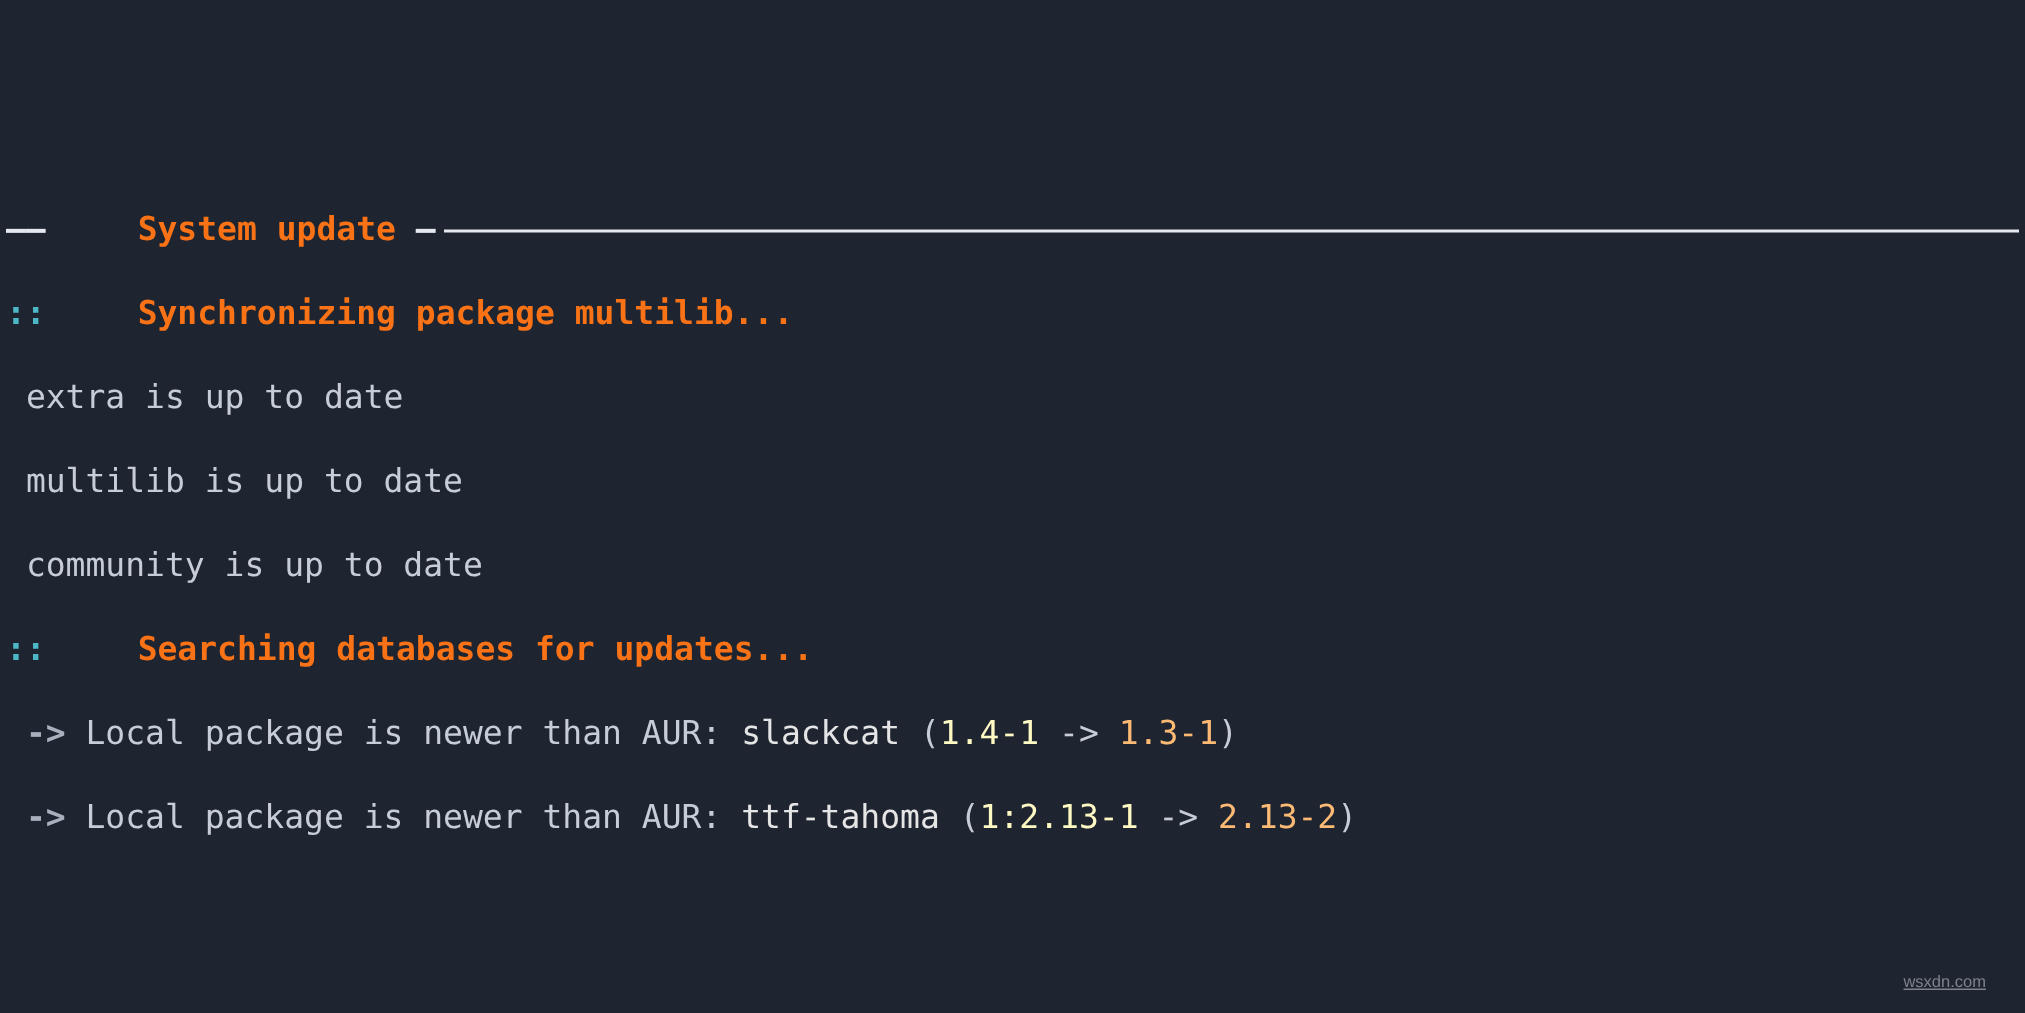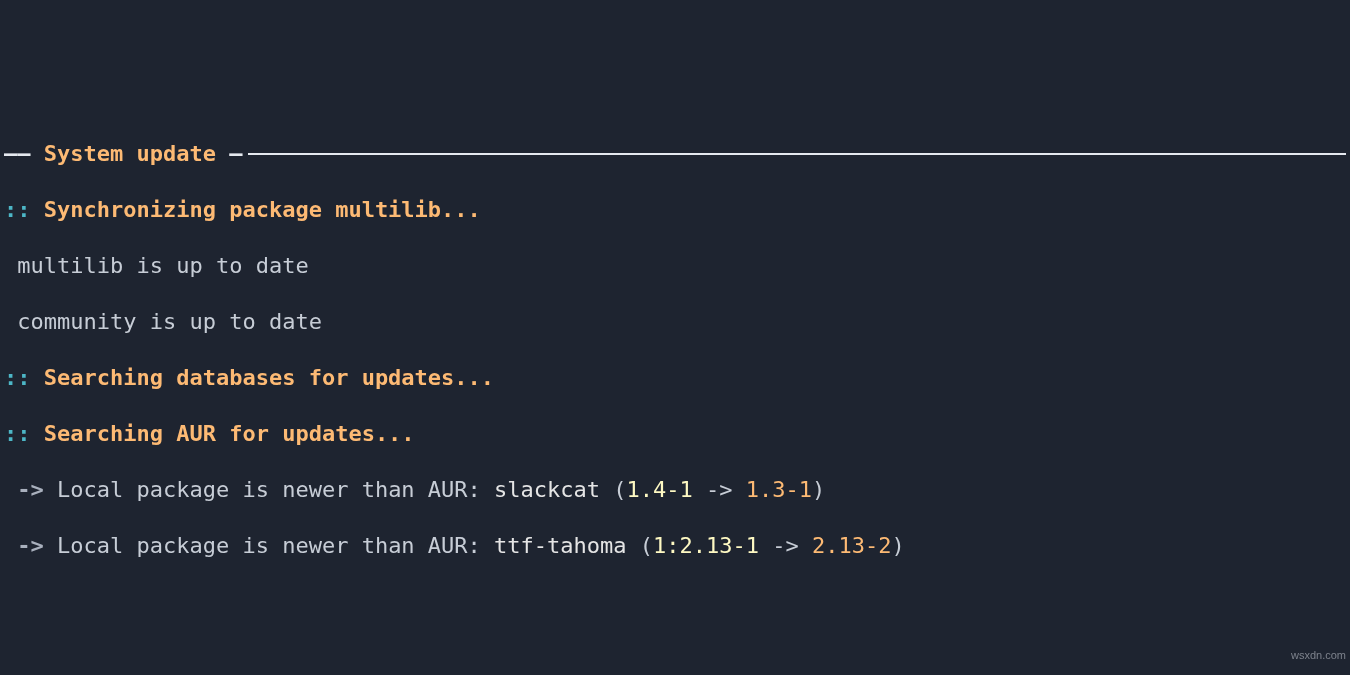--- a/index.html
+++ b/index.html
@@ -7,53 +7,53 @@
     width:1350px;height:675px;
     background:#1e2430;
     font-family:"DejaVu Sans Mono","Liberation Mono","Menlo",monospace;
     font-size:22px;
     line-height:28px;
     color:#c7cdd6;
     overflow:hidden;
     white-space:pre;
   }
   .term{padding:0 4px 0 4px;}
-  .bold{font-weight:700;color:#fdba74;}
+  .bold{font-weight:700;color:#f97316;margin-left:48px;}
   .dblcolon{color:#4db7c7;font-weight:700;}
   .arrow{color:#a9b0bd;font-weight:700;}
   .pkg{color:#e5e5e5;}
   .red{color:#fef9c3;}
   .green{color:#fdba74;}
   .paren{color:#c7cdd6;}
   .line{display:block;}
   .rule{
     display:flex;align-items:center;gap:0;
     color:#e5e9ef;font-weight:700;
   }
   .rule .dash{color:#e5e9ef;}
   .rule .bar{
     flex:1;border-top:2px solid #e5e9ef;margin-left:6px;
   }
   .watermark{
-    position:absolute;right:4px;bottom:6px;
-    font-family:sans-serif;font-size:11px;color:#7d828c;
+    position:absolute;right:26px;bottom:6px;
+    font-family:sans-serif;font-size:11px;color:#7d828c;text-decoration:underline;
   }
 </style>
 </head>
 <body>
 
 
 
 <div class="term">
 <span class="line rule"><span class="dash">—— </span><span class="bold">System update</span><span class="dash"> —</span><span class="bar"></span></span>
 <span class="line"><span class="dblcolon">:: </span><span class="bold">Synchronizing package multilib...</span></span>
+<span class="line"> <span>extra is up to date</span></span>
 <span class="line"> <span>multilib is up to date</span></span>
 <span class="line"> <span>community is up to date</span></span>
 <span class="line"><span class="dblcolon">:: </span><span class="bold">Searching databases for updates...</span></span>
-<span class="line"><span class="dblcolon">:: </span><span class="bold">Searching AUR for updates...</span></span>
 <span class="line"> <span class="arrow">-&gt;</span> <span>Local package is newer than AUR: </span><span class="pkg">slackcat</span> <span class="paren">(</span><span class="red">1.4-1</span> <span>-&gt;</span> <span class="green">1.3-1</span><span class="paren">)</span></span>
 <span class="line"> <span class="arrow">-&gt;</span> <span>Local package is newer than AUR: </span><span class="pkg">ttf-tahoma</span> <span class="paren">(</span><span class="red">1:2.13-1</span> <span>-&gt;</span> <span class="green">2.13-2</span><span class="paren">)</span></span>
 
 
 
 
 
 
 
 

